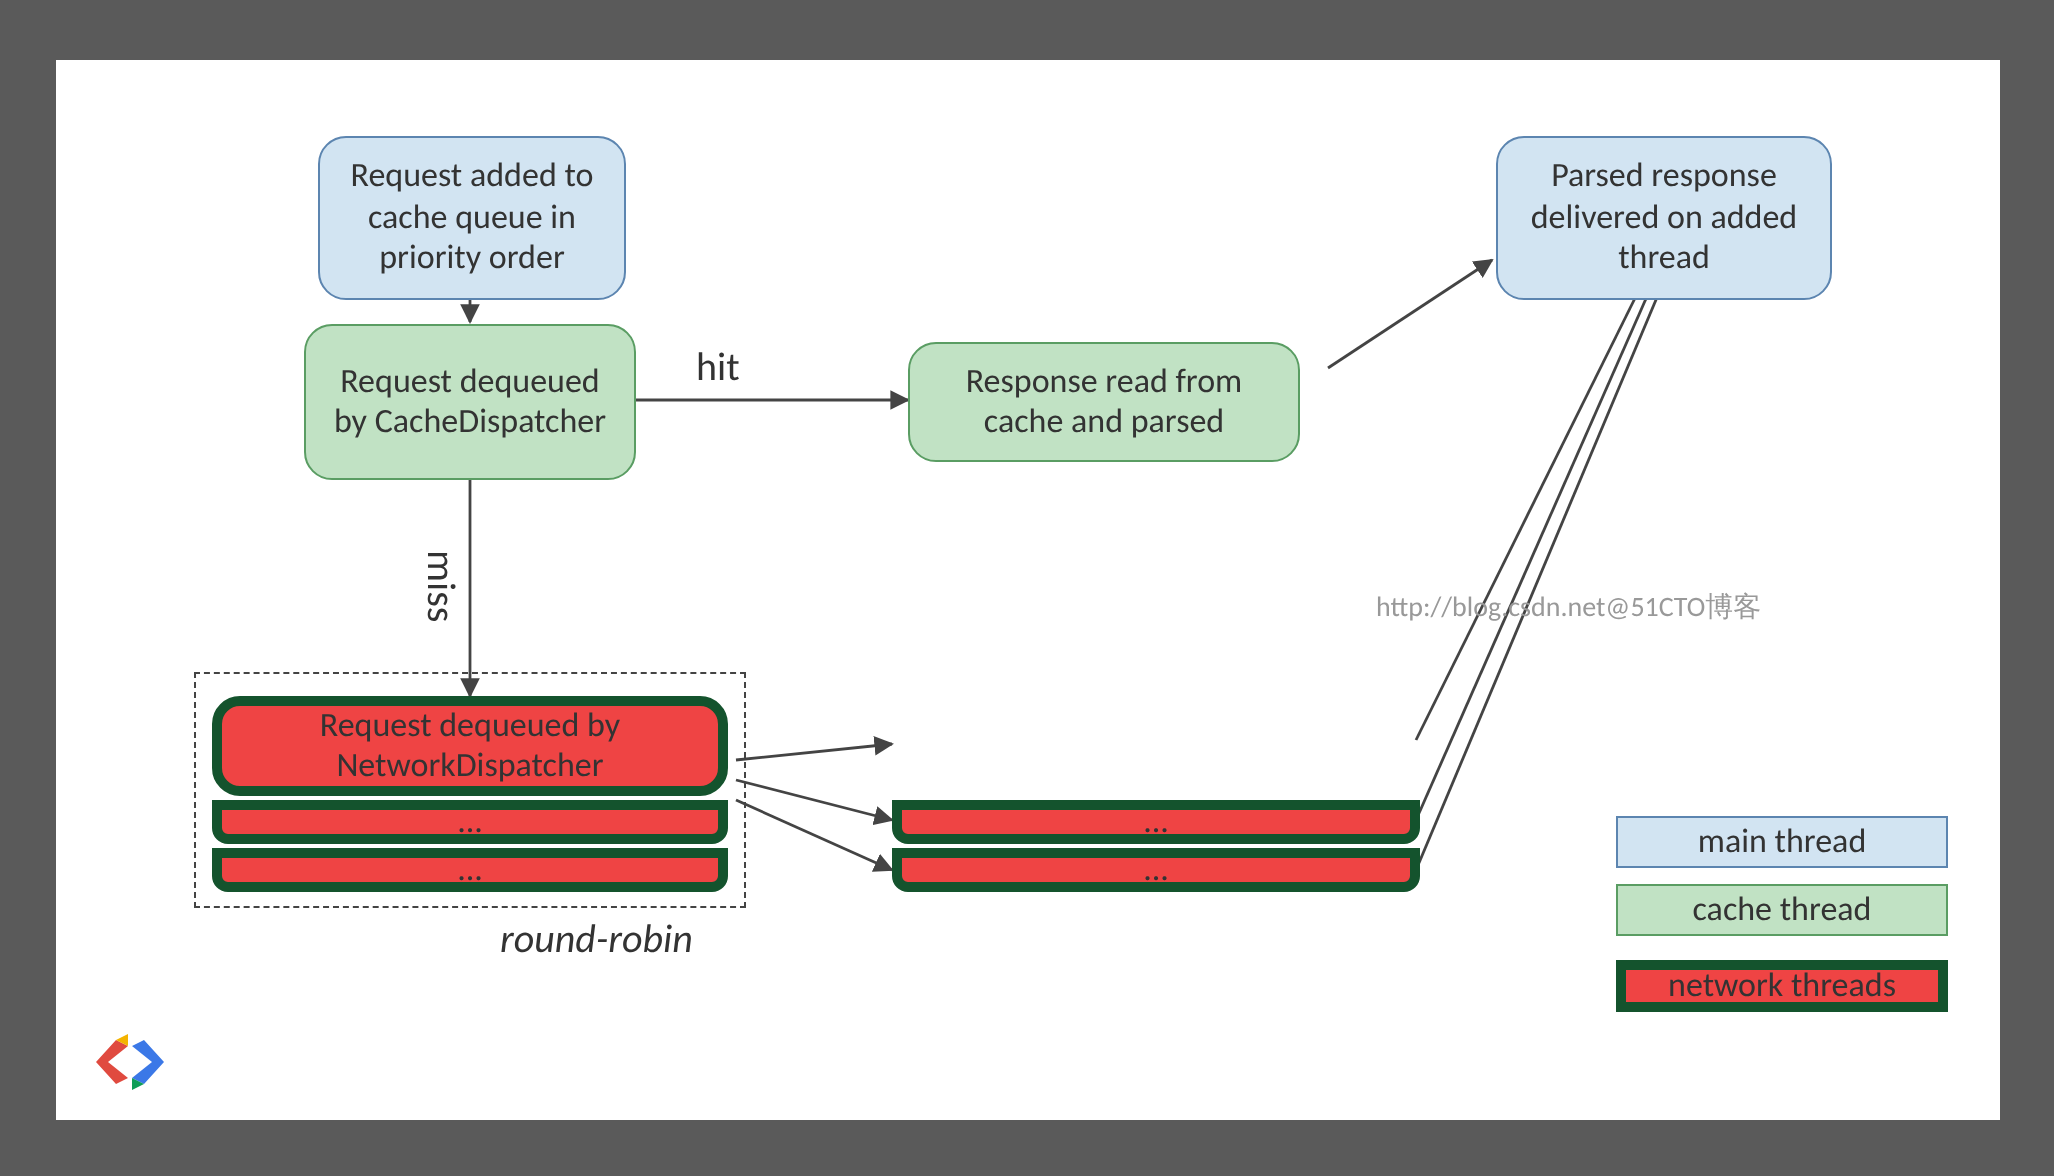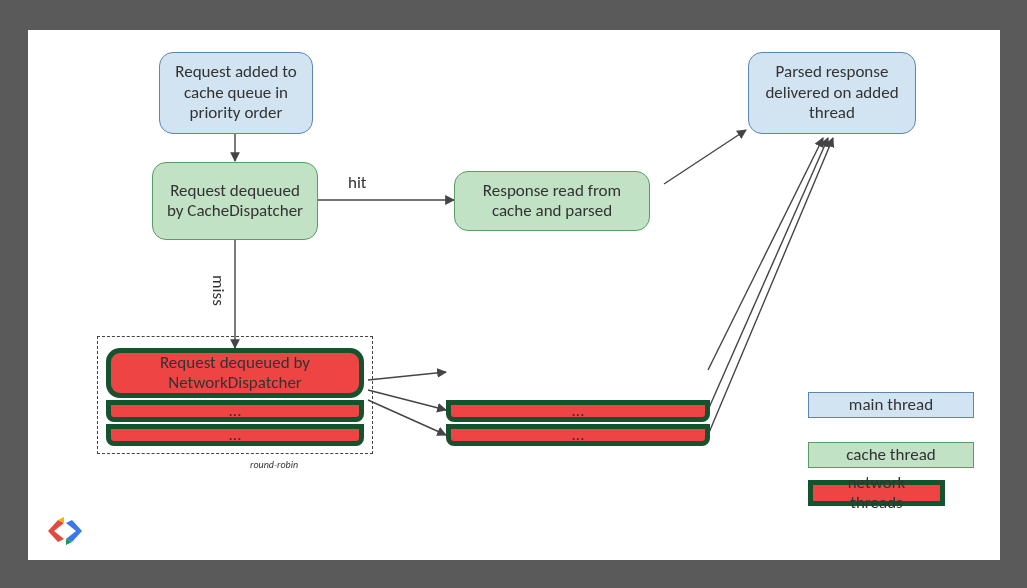--- a/index.html
+++ b/index.html
@@ -20,39 +20,39 @@
   .node {
     position:absolute;
     box-sizing:border-box;
     text-align:center;
     display:flex;
     align-items:center;
     justify-content:center;
     padding:4px 10px;
     line-height:1.2;
   }
-  .blue   { background:#d2e4f2; border:1px solid #5c85b0; border-radius:14px; }
+  .blue   { background:#d2e4f2; border:1px solid #5c85b0; border-radius:14px;margin-top:16px; }
   .green  { background:#c1e2c4; border:1px solid #5a9d63; border-radius:14px; }
   .orange { background:#ef4444; border:5px solid #14532d; border-radius:14px; }
   .legend { border-radius:0; }
   .stack  { border-radius:0 0 8px 8px; }
   .dashbox {
     position:absolute;
     border:1.5px dashed #444;
     box-sizing:border-box;
   }
   .edge-label {
     position:absolute;
-    font-size:17px;
+    font-size:20px;
     color:#333;
   }
   .note {
     position:absolute;
     font-style:italic;
-    font-size:10px;
+    font-size:20px;
     color:#333;
   }
   svg.arrows {
     position:absolute;
     left:0; top:0;
     width:972px; height:530px;
     pointer-events:none;
   }
   .watermark {
     position:absolute;
@@ -108,23 +108,24 @@
   <div class="node orange stack" style="left:78px; top:370px; width:258px; height:22px;">...</div>
   <div class="node orange stack" style="left:78px; top:394px; width:258px; height:22px;">...</div>
 
   <div class="node orange stack" style="left:418px; top:370px; width:264px; height:22px;">...</div>
   <div class="node orange stack" style="left:418px; top:394px; width:264px; height:22px;">...</div>
 
   <div class="note" style="left:222px; top:428px;">round-robin</div>
 
   <div class="node blue legend" style="left:780px; top:362px; width:166px; height:26px;">main thread</div>
   <div class="node green legend" style="left:780px; top:412px; width:166px; height:26px;">cache thread</div>
-  <div class="node orange legend" style="left:780px; top:450px; width:137px; height:26px;">network threads</div>
+  <div class="node orange legend" style="left:780px; top:450px; width:166px; height:26px;">network threads</div>
 
   <svg class="logo" style="left:20px; top:486px;" width="34" height="30">
     <polygon points="10,4 16,7 6,15 16,23 10,26 0,15" fill="#e04a3f"></polygon>
     <polygon points="24,4 18,7 28,15 18,23 24,26 34,15" fill="#3b78e7"></polygon>
     <polygon points="10,4 16,7 16,1" fill="#f4b400"></polygon>
     <polygon points="24,26 18,23 18,29" fill="#0f9d58"></polygon>
   </svg>
 
+  <div class="watermark" style="left:660px; top:265px;">http://blog.csdn.net@51CTO博客</div>
 
 </div>
 
 </body></html>

